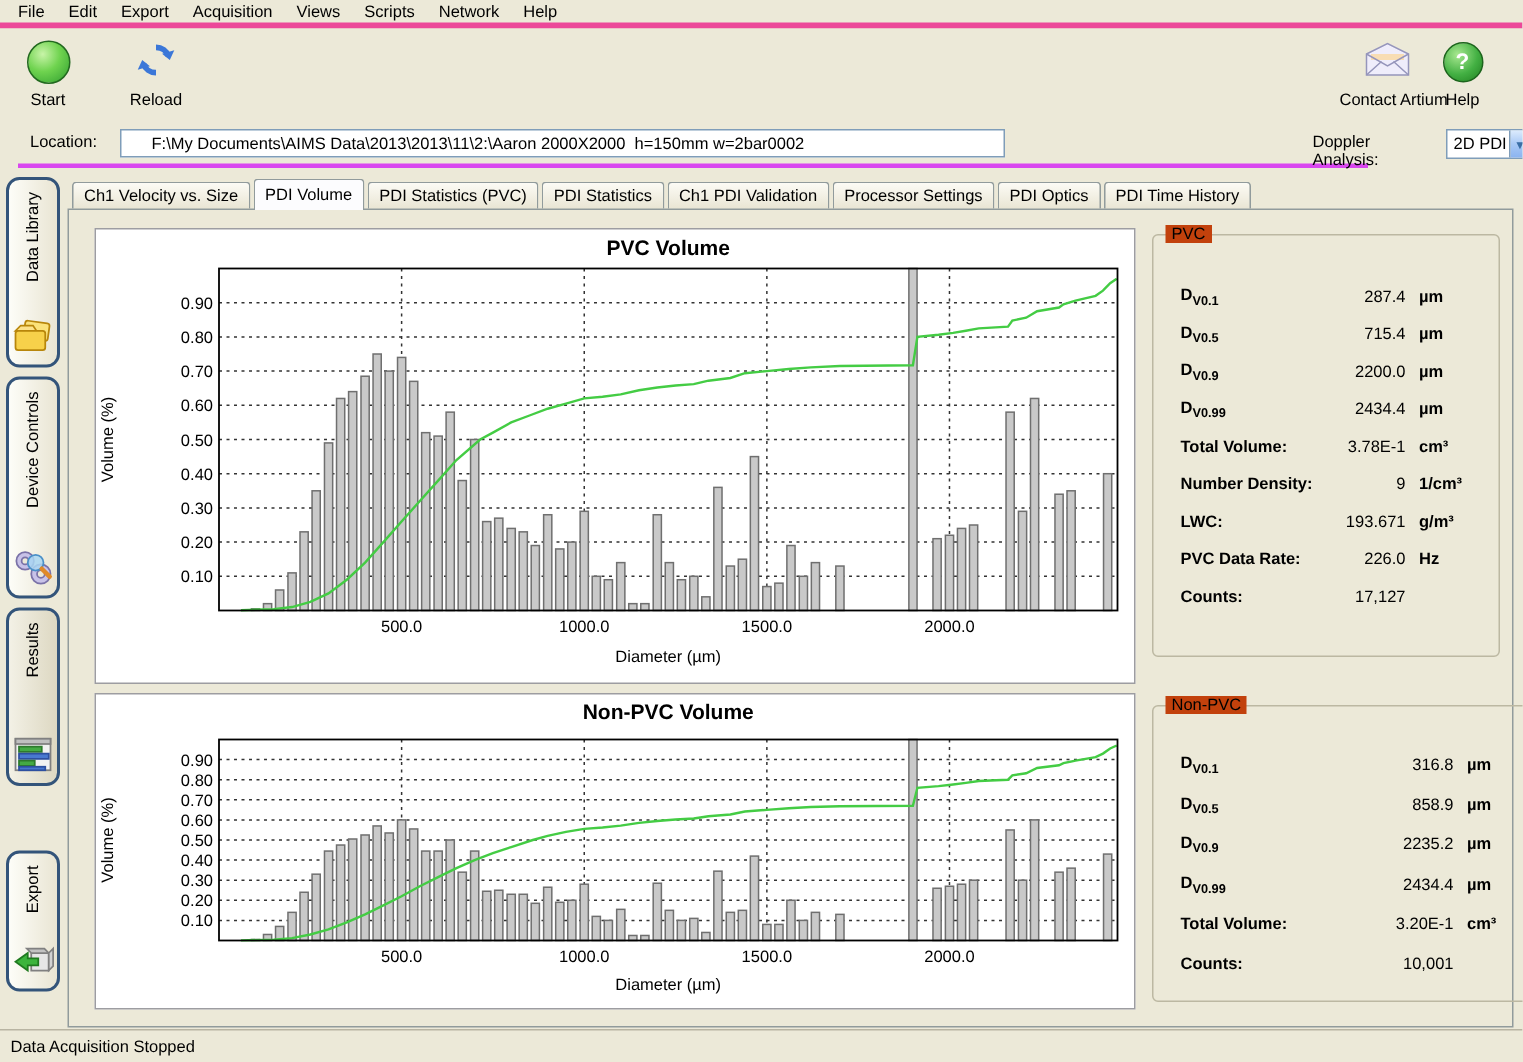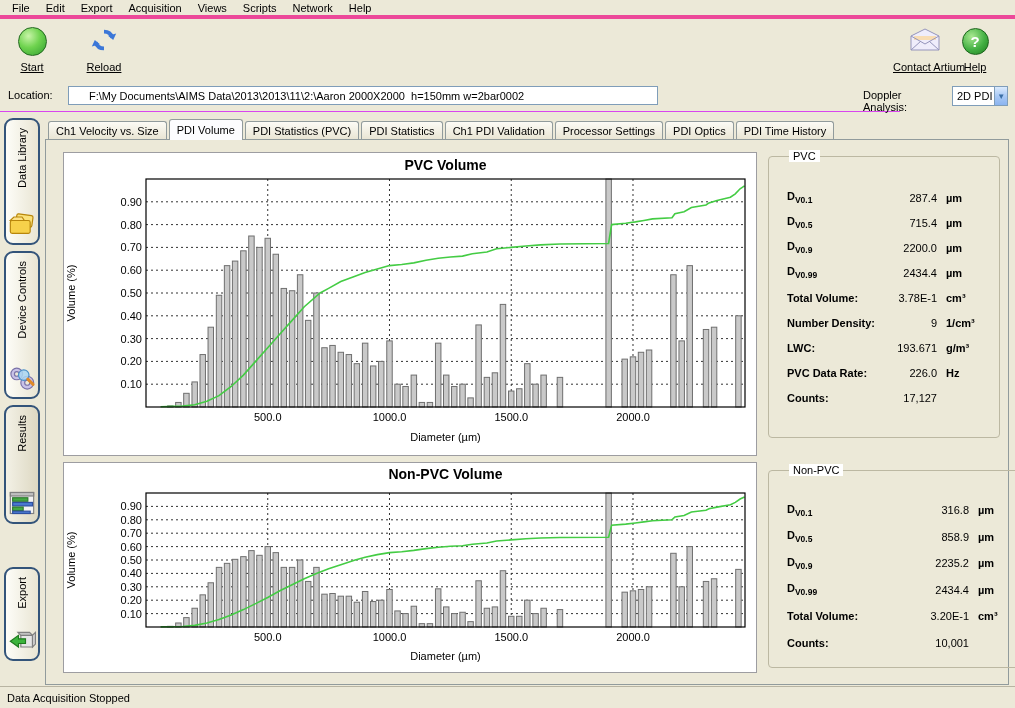--- a/index.html
+++ b/index.html
@@ -8,37 +8,37 @@
 
   
   .menubar { position:absolute; left:0; top:0; width:1015px; height:19px;
              background:#ece9d8; border-bottom:4px solid #ec4899; display:flex; align-items:center; padding-left:4px; }
   .menu-item { padding:2px 8px; cursor:default; }
 
   
   .toolbar { position:absolute; left:0; top:19px; width:1015px; height:62px; background:#ece9d8; }
   .tbtn { position:absolute; width:64px; text-align:center; cursor:default; }
   .tbtn .ico { height:34px; display:flex; align-items:center; justify-content:center; }
-  .tbtn .lbl { margin-top:3px;text-decoration:underline; }
+  .tbtn .lbl { margin-top:3px; }
   .start-circle { width:29px; height:29px; border-radius:50%;
                   background:radial-gradient(circle at 35% 30%, #c8f4a8 0%, #6fd34f 45%, #2f9e2f 100%);
                   border:1px solid #22691f; }
   .stop-oct { width:27px; height:27px; background:#a9a8a0;
               clip-path:polygon(30% 0,70% 0,100% 30%,100% 70%,70% 100%,30% 100%,0 70%,0 30%);
               display:flex; align-items:center; justify-content:center;
               color:#cfcec6; font-size:6px; font-weight:bold; letter-spacing:.5px; }
   .lbl.disabled { color:#9d998a; }
   .help-circle { width:27px; height:27px; border-radius:50%;
                  background:radial-gradient(circle at 35% 30%, #a8e890 0%, #43b043 55%, #1f7e1f 100%);
                  border:1px solid #1c641c; color:#fff; font-weight:bold; font-size:15px;
                  display:flex; align-items:center; justify-content:center; }
 
   
-  .locrow { position:absolute; left:0; top:81px; width:900px; height:31px;
-            border-bottom:1px solid #d946ef; }
+  .locrow { position:absolute; left:12px; top:81px; width:900px; height:31px;
+            border-bottom:3px solid #d946ef; }
   .loc-label { position:absolute; left:8px; top:8px; }
   .loc-field { position:absolute; left:68px; top:5px; width:590px; height:19px;
                border:1px solid #7f9db9; background:#fff; font:11px "Liberation Sans",sans-serif;
                padding:1px 20px; color:#000; }
   .dop-label { position:absolute; left:863px; top:8px; }
   .dop-box { position:absolute; left:952px; top:5px; width:56px; height:20px;
              border:1px solid #7f9db9; background:#fff; display:flex; }
   .dop-value { flex:1; padding:3px 2px 0 4px; white-space:nowrap; }
   .dop-arrow { width:17px; height:18px; background:linear-gradient(#dcebfd,#a9c9f5 50%,#8bb4f0);
                border-left:1px solid #7f9db9; display:flex; align-items:center; justify-content:center;
@@ -62,21 +62,21 @@
   
   .frame { position:absolute; left:45px; top:139px; width:964px; height:546px;
            border:1px solid #919b9c; background:#ece9d8; }
 
   
   .chartpanel { position:absolute; background:#fff; border:1px solid #9d9da1; }
   .chartpanel svg { display:block; }
 
   
   .gb { position:absolute; border:1px solid #bcb8a2; border-radius:4px; }
-  .gb-legend { position:absolute; top:-7px; left:8px; background:#ffffff; padding:0 4px;margin-left:12px; }
+  .gb-legend { position:absolute; top:-7px; left:8px; background:#c2410c; padding:0 4px; }
   .gb .rows { position:absolute; left:0; right:0; }
   .srow { display:flex; align-items:center; padding:0 10px 0 18px; }
   .slabel { font-weight:bold; white-space:nowrap; }
   .slabel sub { font-size:8.5px; font-weight:bold; vertical-align:-3px; }
   .sval { flex:1; text-align:right; }
   .sunit { width:52px; padding-left:9px; font-weight:bold; white-space:nowrap; }
 
   
   .statusbar { position:absolute; left:0; top:686px; width:1015px; height:22px;
                border-top:1px solid #b8b4a2; background:#ece9d8; display:flex; align-items:center;

